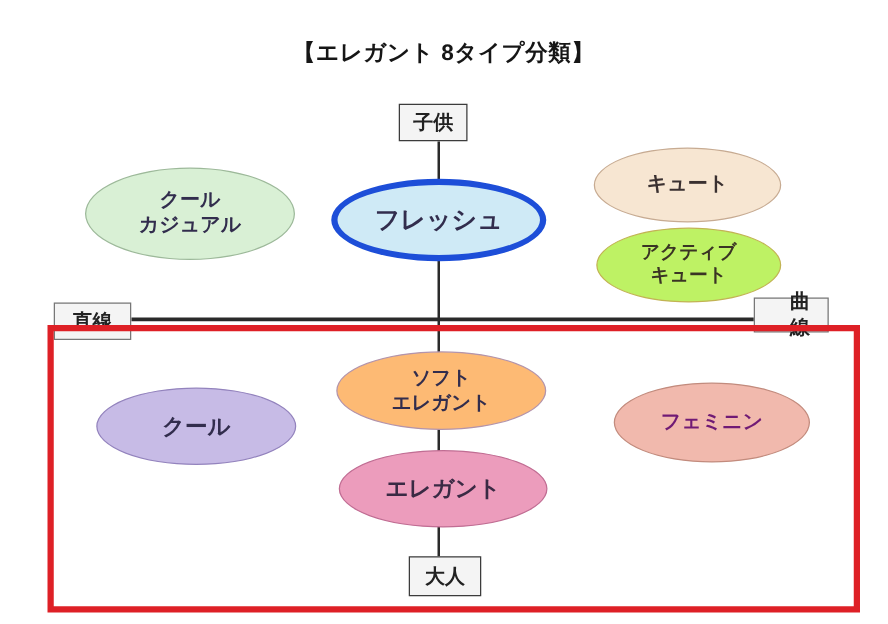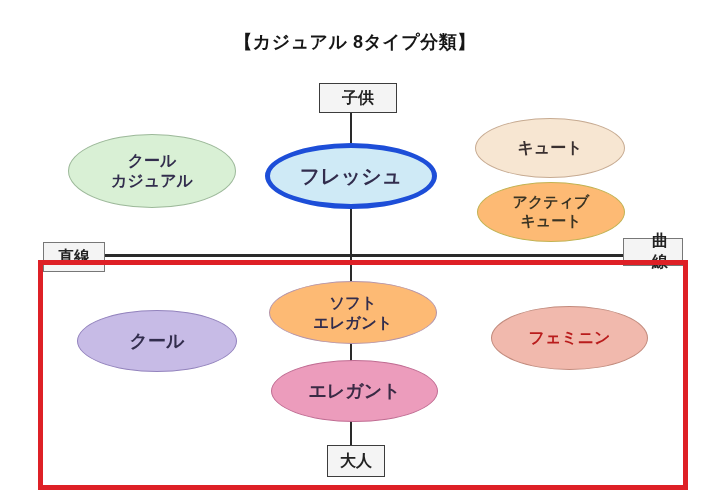--- a/index.html
+++ b/index.html
@@ -51,81 +51,81 @@
     border: 1.5px solid #3c3c3c;
     display: flex;
     align-items: center;
     justify-content: center;
     font-size: 16px;
     font-weight: bold;
     color: #222222;
     z-index: 3;
     box-sizing: border-box;
   }
-  .box-top    { left: 319px; top: 83px;  width: 78px; height: 30px; }
+  .box-top    { left: 319px; top: 83px;  width: 55px; height: 30px; }
   .box-bottom { left: 327px; top: 445px; width: 58px; height: 32px; }
   .box-left   { left: 43px;  top: 242px; width: 62px; height: 30px; border-width: 1px; border-color: #777; }
-  .box-right  { left: 623px; top: 238px; width: 60px; height: 28px; border-width: 1px; border-color: #777; padding-left: 28px; }
+  .box-right  { left: 603px; top: 238px; width: 60px; height: 28px; border-width: 1px; border-color: #777; padding-left: 28px; }
   .ellipse {
     position: absolute;
     border-radius: 50%;
     display: flex;
     align-items: center;
     justify-content: center;
     text-align: center;
     white-space: pre-line;
     font-weight: bold;
     color: #322d4d;
     line-height: 1.25;
     z-index: 2;
     box-sizing: border-box;
   }
   .el-cool-casual  { left: 68px;  top: 134px; width: 168px; height: 74px; border: 1px solid #9db99a; font-size: 16px; }
   .el-fresh        { left: 265px; top: 143px; width: 172px; height: 66px; border: 5px solid #1d4ed8; font-size: 20px; }
   .el-cute         { left: 475px; top: 118px; width: 150px; height: 60px; border: 1px solid #c7ab92; font-size: 16px; color: #3a3030; }
   .el-active-cute  { left: 477px; top: 182px; width: 148px; height: 60px; border: 1px solid #c2b354; font-size: 15px; color: #3a3424; }
   .el-soft-elegant { left: 269px; top: 281px; width: 168px; height: 63px; border: 1px solid #b394ac; font-size: 15.5px; }
   .el-cool         { left: 77px;  top: 310px; width: 160px; height: 62px; border: 1px solid #9383bd; font-size: 18px; }
-  .el-feminine     { left: 491px; top: 306px; width: 157px; height: 64px; border: 1px solid #c28b7d; font-size: 16px; color: #b91c1c; }
+  .el-feminine     { left: 491px; top: 306px; width: 157px; height: 64px; border: 1px solid #c28b7d; font-size: 16px; color: #701a75; }
   .el-elegant      { left: 271px; top: 360px; width: 167px; height: 62px; border: 1px solid #c06d93; font-size: 18px; color: #3a2a44; }
   .highlight-rect {
     position: absolute;
     left: 38px;
     top: 260px;
     width: 650px;
     height: 230px;
     border: 5px solid #de2026;
     box-sizing: border-box;
     z-index: 4;
     pointer-events: none;
   }
 </style>
 </head>
 <body>
 
 <div class="canvas">
 
-  <div class="title">【カジュアル 8タイプ分類】</div>
+  <div class="title">【エレガント 8タイプ分類】</div>
 
   <div class="vline"></div>
   <div class="hline"></div>
 
   <div class="axis-box box-top">子供</div>
   <div class="axis-box box-bottom">大人</div>
   <div class="axis-box box-left">直線</div>
   <div class="axis-box box-right">曲線</div>
 
   <div class="ellipse el-cool-casual" style="background-color: rgb(217, 240, 213);">クール
 カジュアル</div>
 
   <div class="ellipse el-fresh" style="background-color: rgb(207, 234, 246);">フレッシュ</div>
 
   <div class="ellipse el-cute" style="background-color: rgb(247, 230, 210);">キュート</div>
 
-  <div class="ellipse el-active-cute" style="background-color: #fdba74;">アクティブ
+  <div class="ellipse el-active-cute" style="background-color: #bef264;">アクティブ
 キュート</div>
 
   <div class="ellipse el-soft-elegant" style="background-color: #fdba74;">ソフト
 エレガント</div>
 
   <div class="ellipse el-cool" style="background-color: rgb(199, 187, 230);">クール</div>
 
   <div class="ellipse el-feminine" style="background-color: rgb(241, 185, 173);">フェミニン</div>
 
   <div class="ellipse el-elegant" style="background-color: rgb(236, 156, 188);">エレガント</div>

